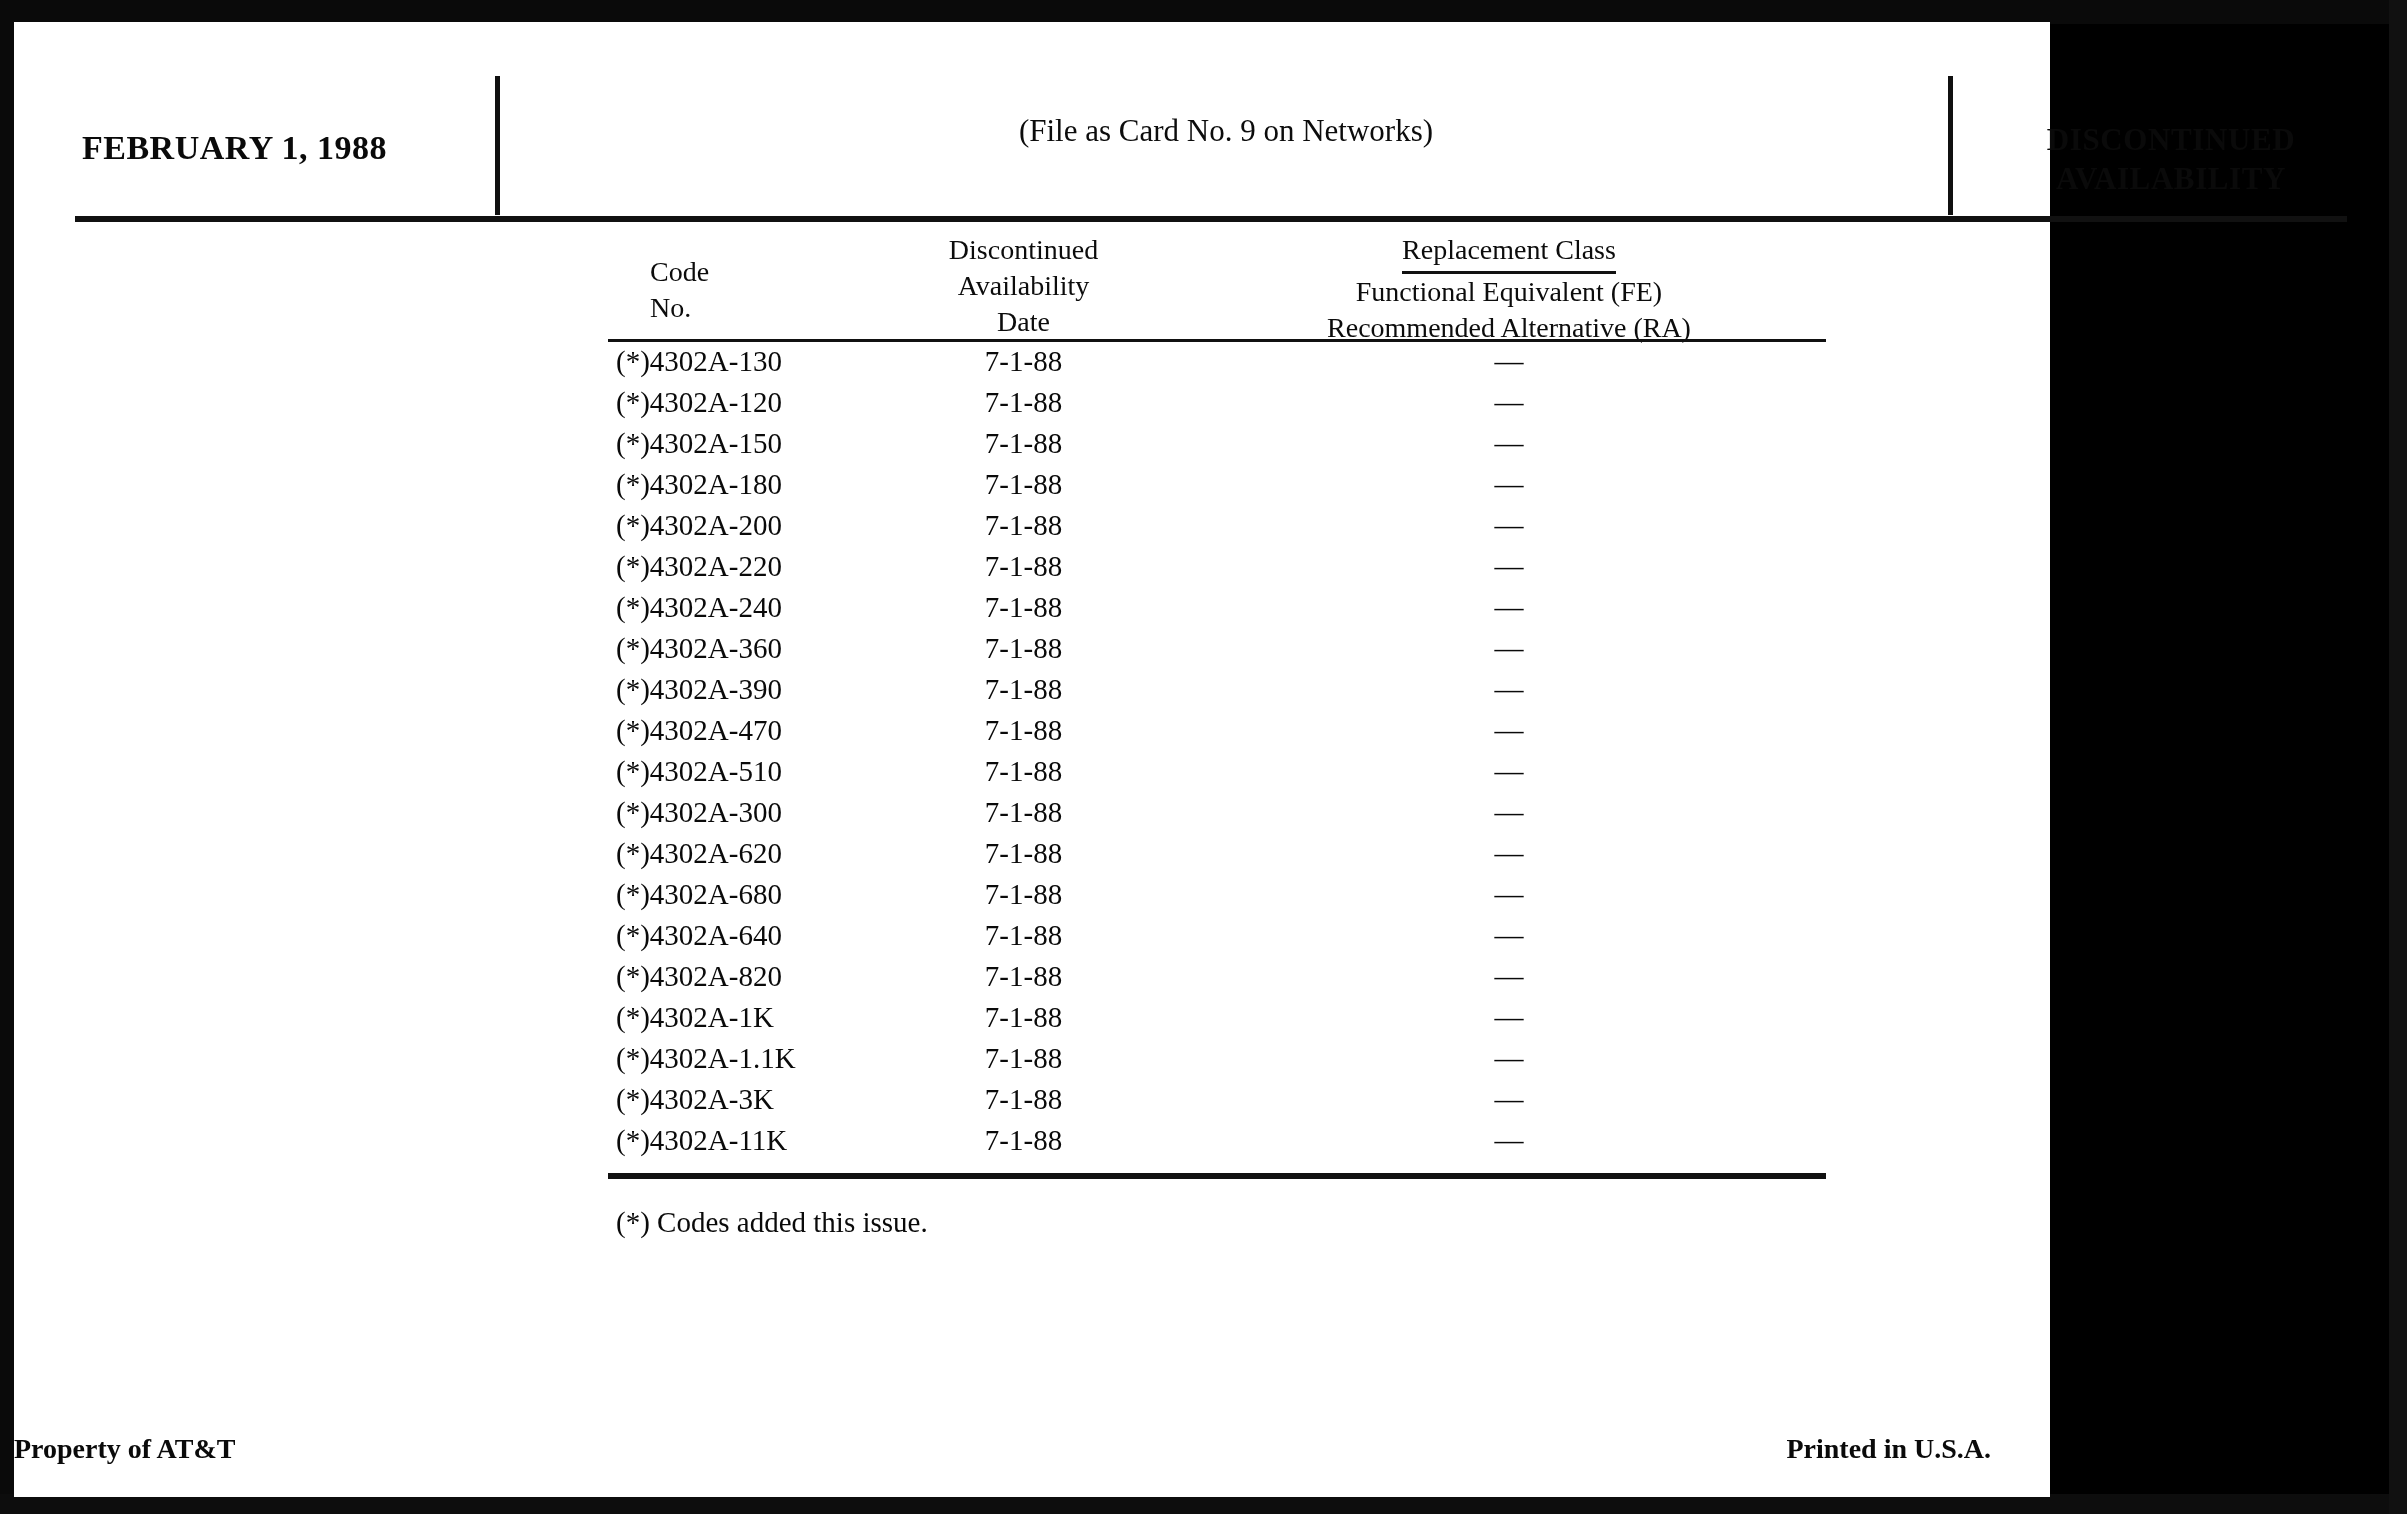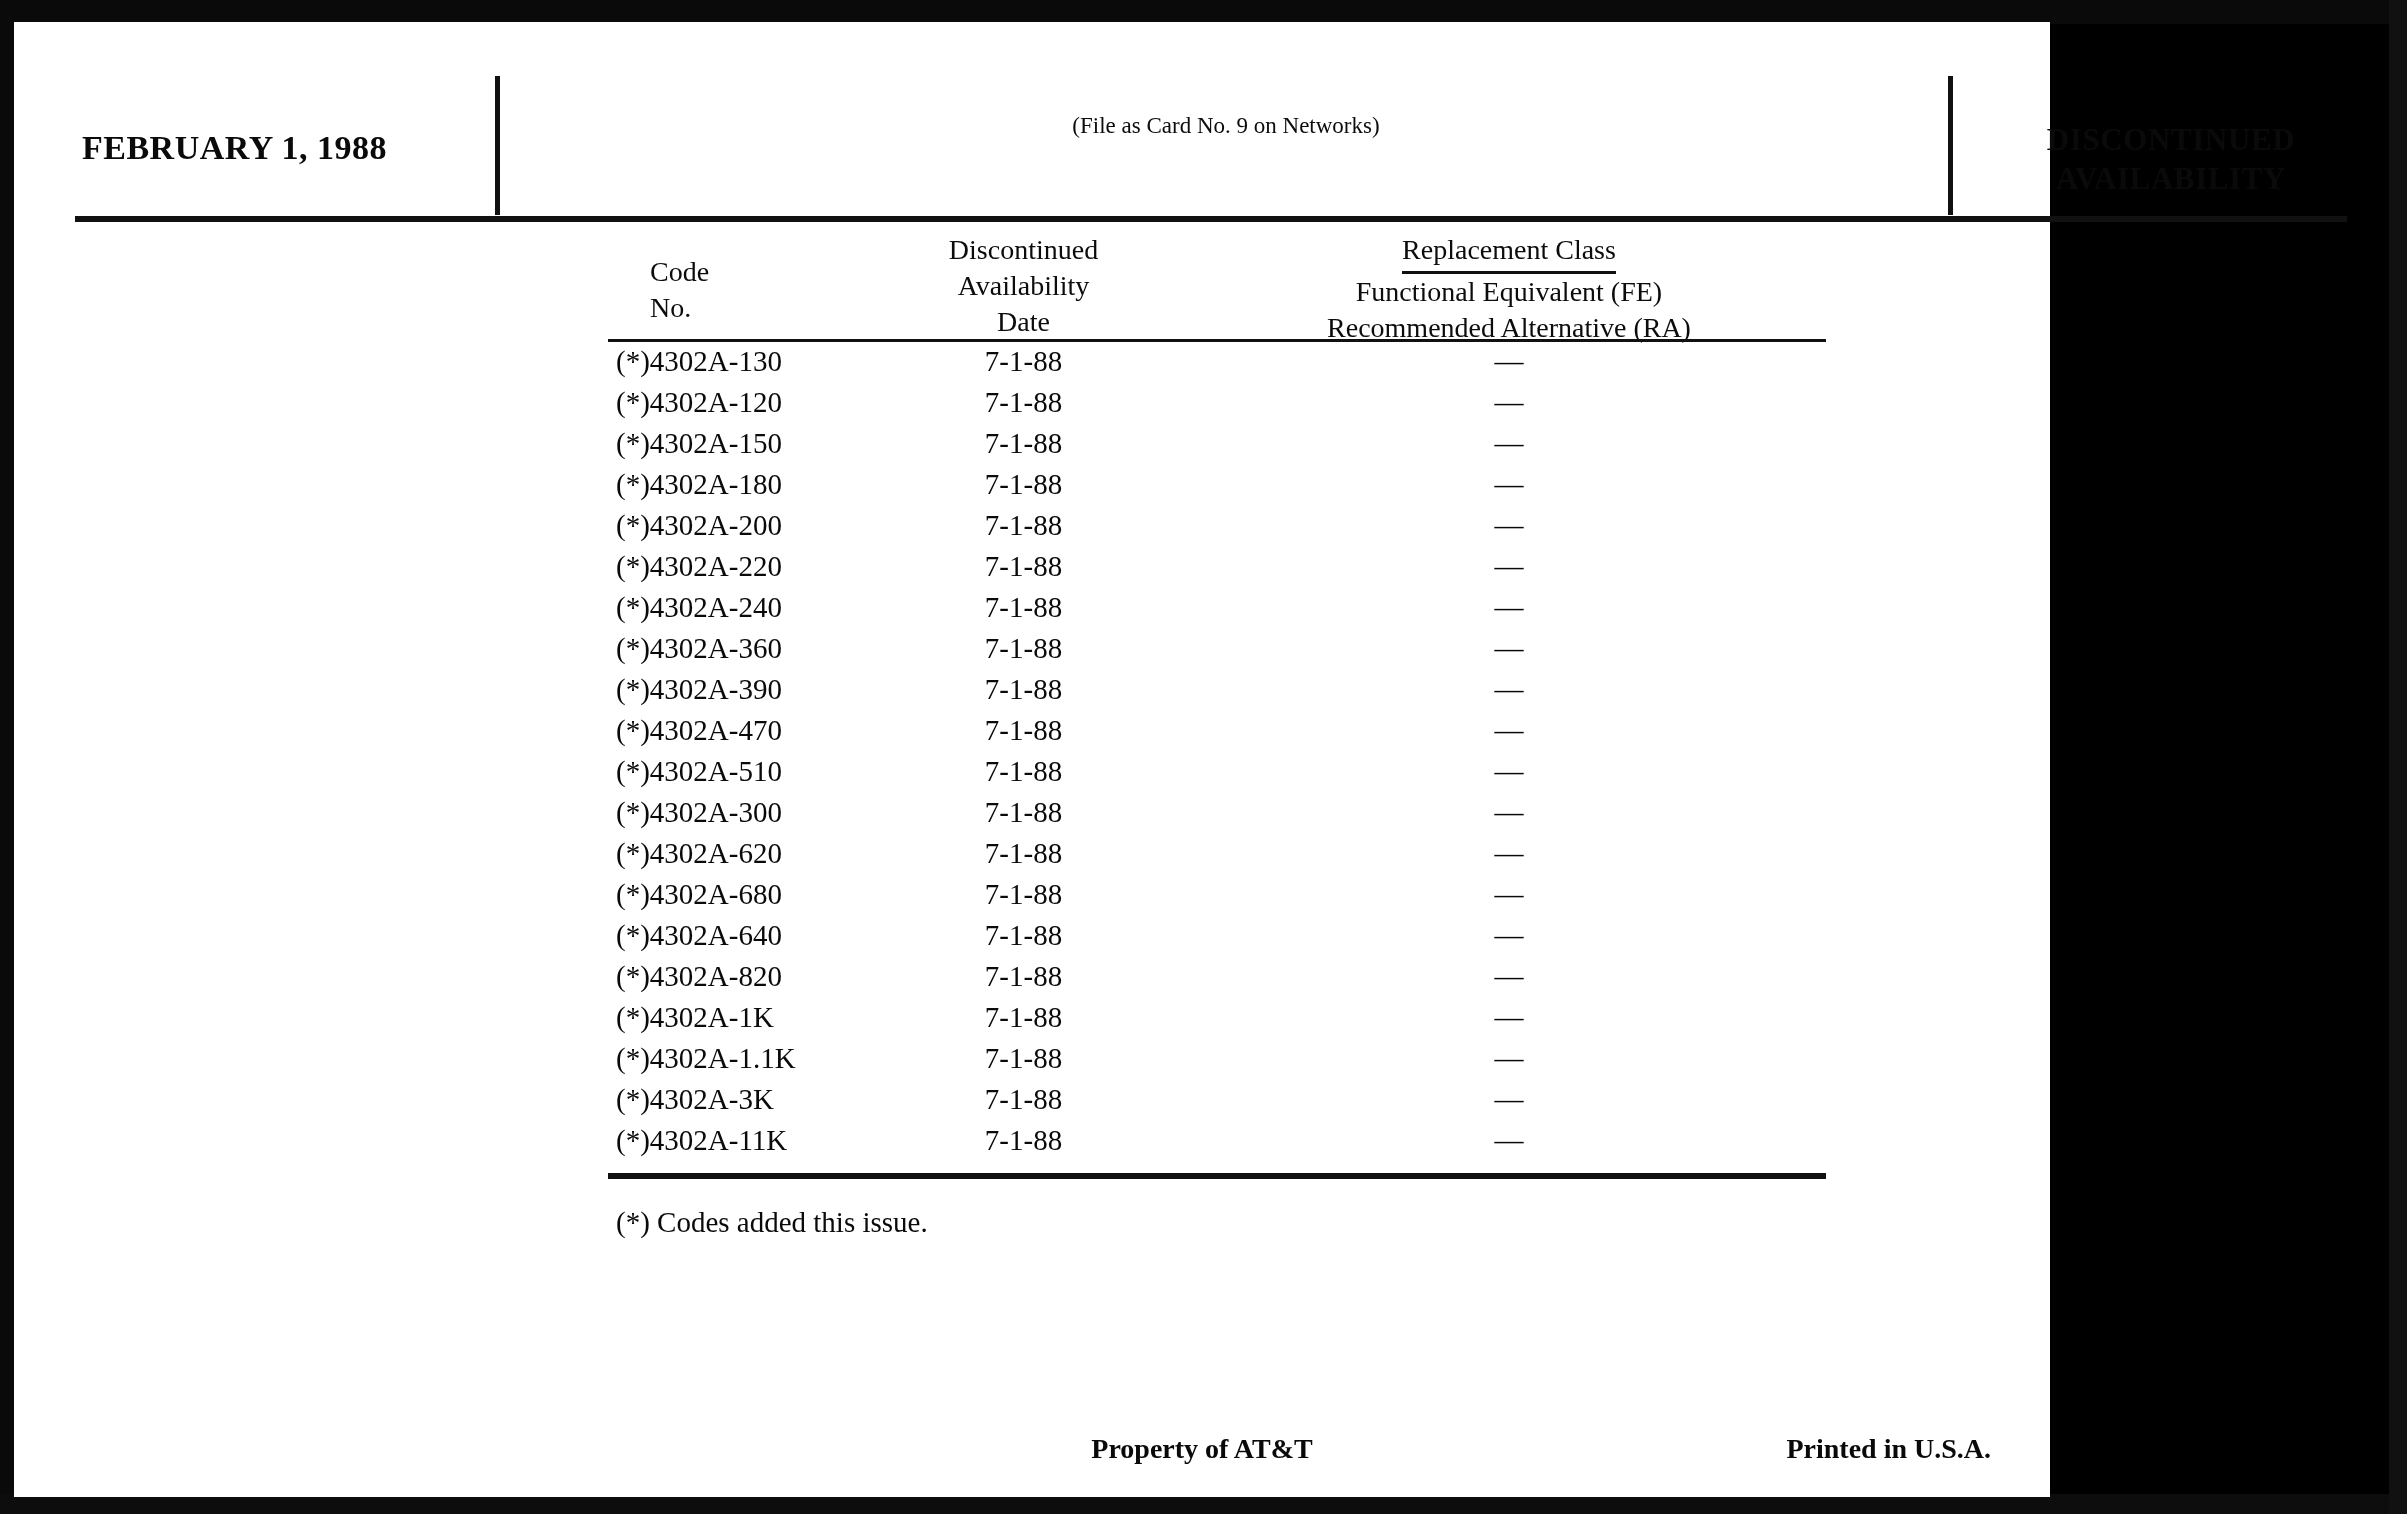--- a/index.html
+++ b/index.html
@@ -98,21 +98,21 @@
   }
   .header-title {
     font-size: 43px;
     font-weight: bold;
     letter-spacing: 1px;
     color: #080808;
     line-height: 1.05;
   }
   .header-subtitle {
     margin-top: 6px;
-    font-size: 23px;
+    font-size: 31px;
     color: #0c0c0c;
     line-height: 1.15;
   }
   .header-right {
     position: absolute;
     left: 1906px;
     top: 69px;
     width: 406px;
     text-align: center;
     font-size: 31px;
@@ -231,21 +231,20 @@
     color: #0a0a0a;
     white-space: nowrap;
   }
 
   
   .footer-center {
     position: absolute;
     left: 0;
     top: 1411px;
     width: 2376px;
-    text-align: center;
     font-size: 28px;
     font-weight: bold;
     color: #0a0a0a;
   }
   .footer-right {
     position: absolute;
     right: 59px;
     top: 1411px;
     font-size: 28px;
     font-weight: bold;

